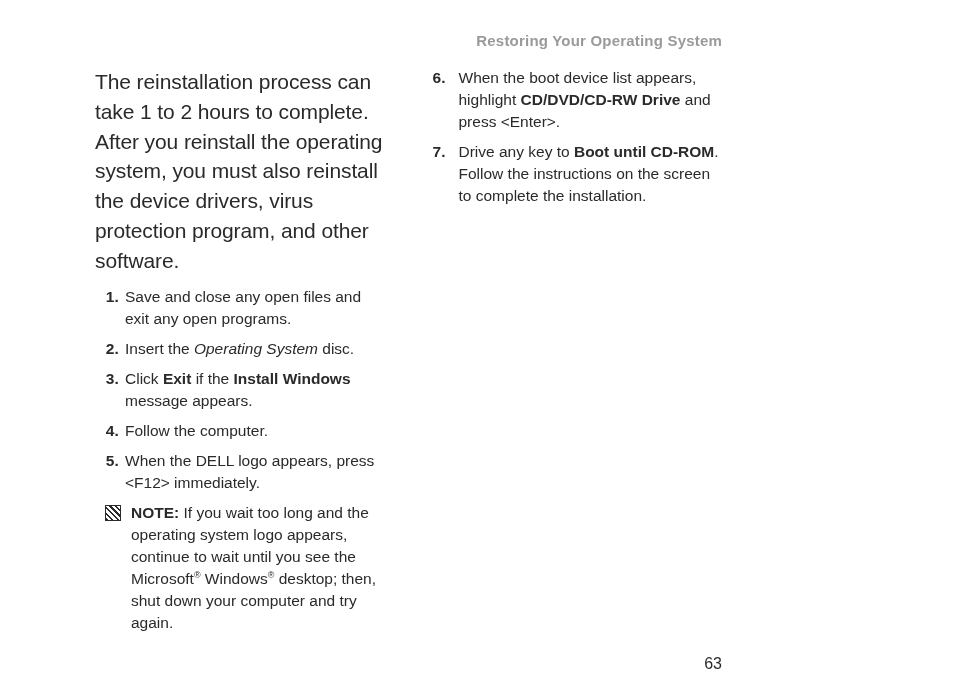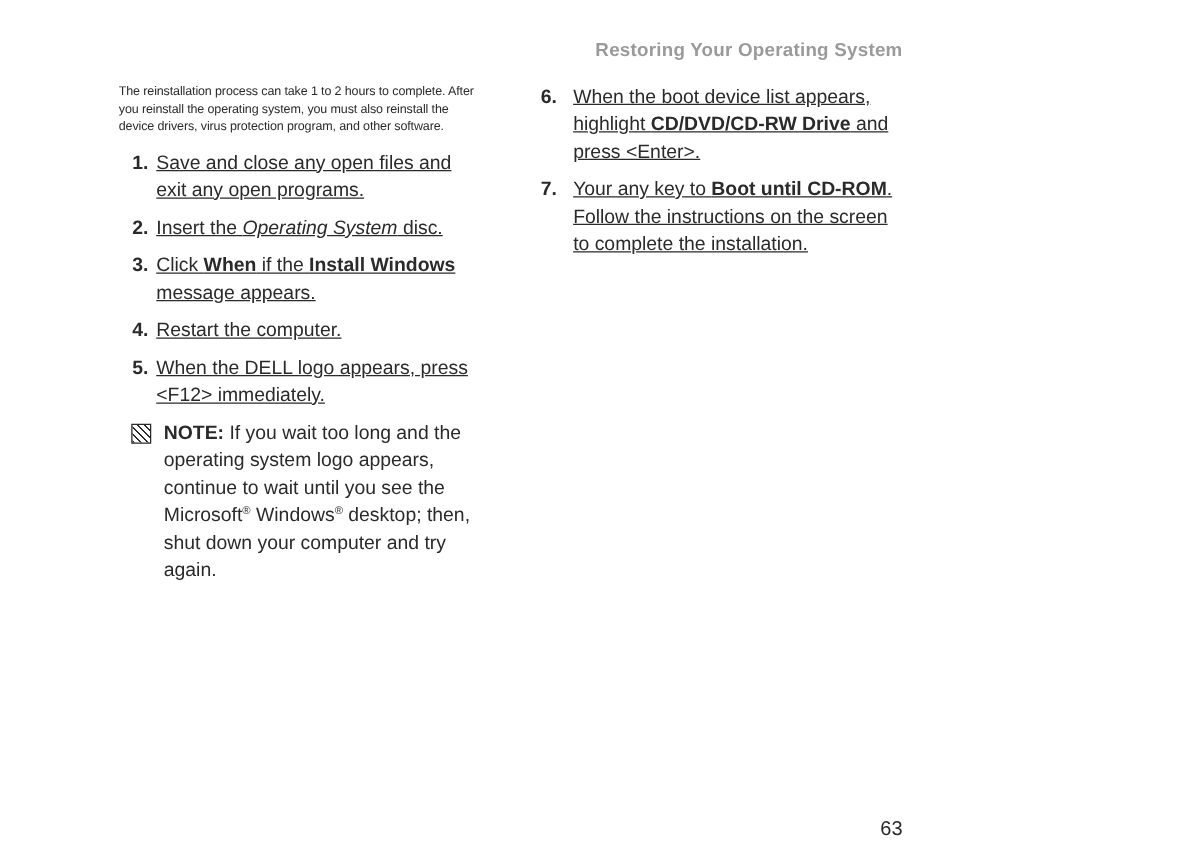--- a/index.html
+++ b/index.html
@@ -31,34 +31,33 @@
   .col { flex: 1; }
   h2.section {
     margin: 0 0 6px 0;
     font-size: 19px;
     font-weight: 700;
     letter-spacing: -.1px;
     color: #2a2a2a;
   }
   p.intro {
     margin: 0 0 10px 0;
-    font-size: 10px;
+    font-size: 21px;
     line-height: 1.42;
     letter-spacing: -.1px;
   }
   ol {
     margin: 0;
     padding: 0 0 0 28px;
     font-size: 15.5px;
     line-height: 1.42;
   }
   ol li {
     margin: 0 0 8px 0;
     padding-left: 2px;
-    text-decoration: underline;
   }
   ol li::marker { font-weight: 700; }
   .bold { font-weight: 700; }
   .ital { font-style: italic; }
   .sup { font-size: 9px; vertical-align: super; }
   .note {
     display: flex;
     gap: 10px;
     font-size: 15.5px;
     line-height: 1.42;
@@ -107,24 +106,24 @@
       <p class="intro">The reinstallation process can take 1 to 2 hours to complete. After you reinstall the operating system, you must also reinstall the device drivers, virus protection program, and other software.</p>
 
       <ol>
         <li>Save and close any open files and exit any open programs.</li>
 
         <li>
           <span>Insert the </span><span class="ital">Operating System</span><span> disc.</span>
         </li>
 
         <li>
-          <span>Click </span><span class="bold">When</span><span> if the </span><span class="bold">Install Windows</span><span> message appears.</span>
+          <span>Click </span><span class="bold">Exit</span><span> if the </span><span class="bold">Install Windows</span><span> message appears.</span>
         </li>
 
-        <li>Restart the computer.</li>
+        <li>Follow the computer.</li>
 
         <li>When the DELL logo appears, press &lt;F12&gt; immediately.</li>
       </ol>
 
       <div class="note">
         <div class="icon"></div>
         <div class="txt">
           <span class="bold">NOTE:</span><span> If you wait too long and the operating system logo appears, continue to wait until you see the Microsoft</span><span class="sup">®</span><span> Windows</span><span class="sup">®</span><span> desktop; then, shut down your computer and try again.</span>
         </div>
       </div>
@@ -132,21 +131,21 @@
     </div>
 
     <div class="col">
 
 
       <ol class="start6">
         <li>
           <span>When the boot device list appears, highlight </span><span class="bold">CD/DVD/CD-RW Drive</span><span> and press &lt;Enter&gt;.</span>
         </li>
         <li>
-          <span>Your any key to </span><span class="bold">Boot until CD-ROM</span><span>. Follow the instructions on the screen to complete the installation.</span>
+          <span>Drive any key to </span><span class="bold">Boot until CD-ROM</span><span>. Follow the instructions on the screen to complete the installation.</span>
         </li>
       </ol>
 
     </div>
   </div>
 
   <div class="pagenum">63</div>
 </div>
 
 </body></html>

